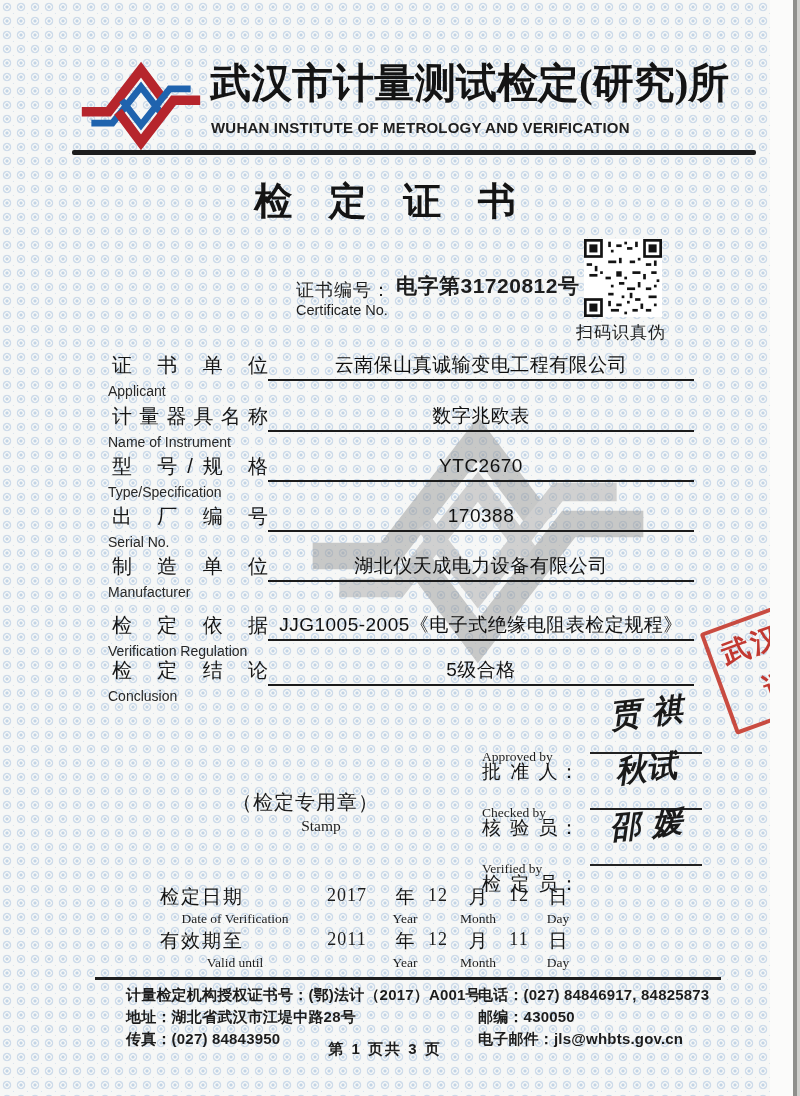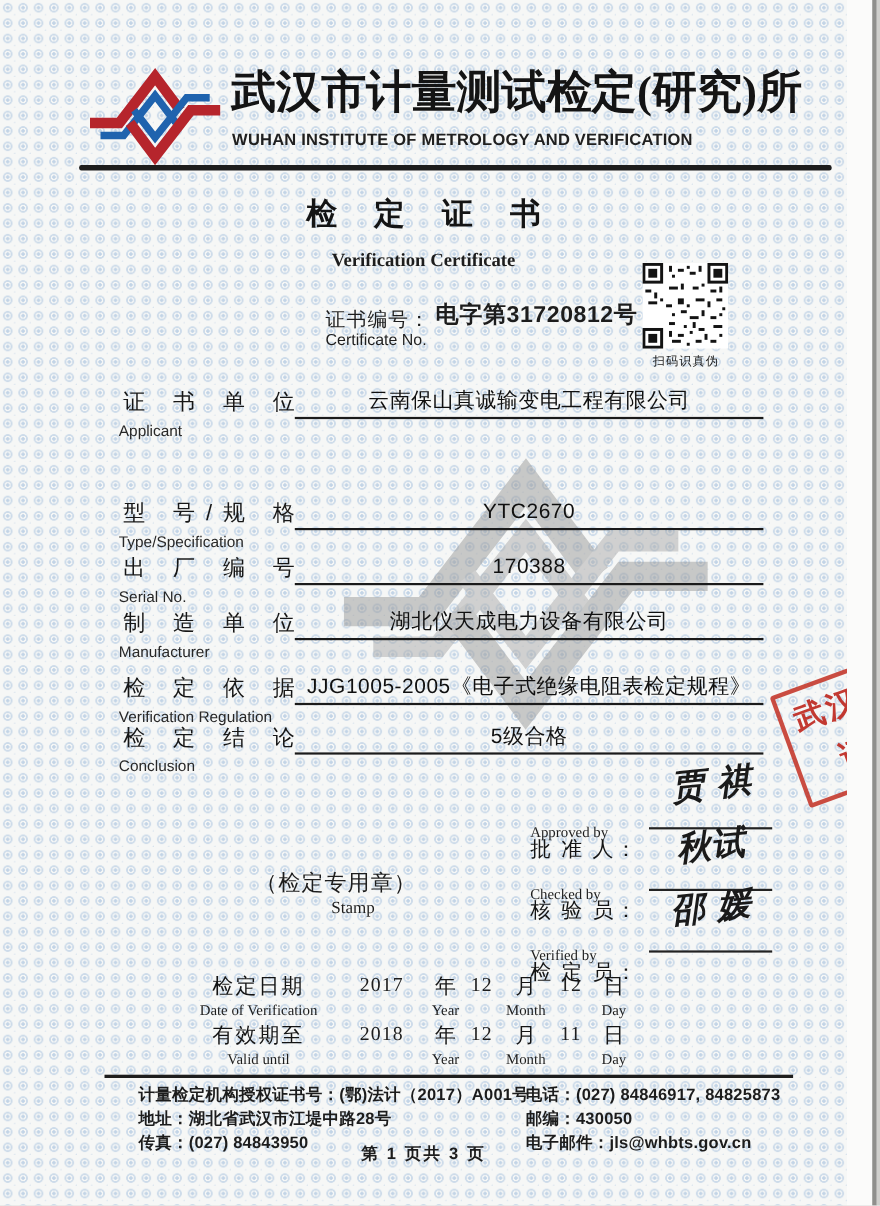--- a/index.html
+++ b/index.html
@@ -19,47 +19,47 @@
   .gutter { position:absolute; left:770px; top:0; width:23px; height:1096px; background:#fbfbfa; }
   .scan-edge { position:absolute; left:793px; top:0; width:4px; height:1096px; background:#8f8f8c; }
   .scan-edge2 { position:absolute; left:797px; top:0; width:3px; height:1096px; background:#cfcfcc; }
   .content { position:absolute; inset:0; z-index:2; }
   .wmark { position:absolute; left:302px; top:412px; z-index:1; opacity:.5; }
 
   .org-cn { left:210px; top:56px; width:550px; font-size:41px; font-weight:900; letter-spacing:0px; color:#141414; font-family:"Liberation Serif","DejaVu Serif",serif; white-space:nowrap; }
   .org-en { left:211px; top:119px; width:548px; font-size:15px; font-weight:600; letter-spacing:.2px; color:#202020; white-space:nowrap; }
   .hrule  { left:72px; top:150px; width:684px; height:5px; background:#1d1d1d; border-radius:2px; }
 
-  .doc-title { left:0; top:176px; width:770px; text-align:center; font-size:28px; font-weight:900; word-spacing:26px; color:#141414; }
+  .doc-title { left:0; top:176px; width:770px; text-align:center; font-size:38px; font-weight:900; word-spacing:26px; color:#141414; }
   .doc-sub   { left:0; top:227px; width:770px; text-align:center; font-size:17px; font-weight:700; font-family:"Liberation Serif","DejaVu Serif",serif; }
 
   .cno-lab { left:296px; top:278px; font-size:18px; letter-spacing:1px; }
   .cno-en  { left:296px; top:302px; font-size:14.5px; }
   .cno-val { left:396px; top:272px; font-size:21px; font-weight:700; letter-spacing:.5px; }
 
   .qr { left:584px; top:239px; }
-  .qr-cap { left:576px; top:321px; width:95px; text-align:center; font-size:11px; letter-spacing:1px; }
+  .qr-cap { left:576px; top:321px; width:95px; font-size:17px; letter-spacing:1px; }
 
   .row { position:absolute; left:108px; width:592px; height:50px; }
   .flabel { position:absolute; left:4px; top:0; width:156px; font-size:20px; color:#161616; text-align:justify; text-align-last:justify; font-weight:500; }
   .fen    { position:absolute; left:0; top:31px; width:166px; text-align:left; font-size:14px; color:#272727; }
   .fline  { position:absolute; left:160px; right:6px; top:27px; border-bottom:2px solid #1b1b1b; }
   .fval   { position:absolute; left:160px; right:6px; top:0; height:26px; line-height:26px; text-align:center; font-size:19px; color:#101010; letter-spacing:.5px; }
 
   .sgroup { position:absolute; left:474px; width:242px; height:58px; }
   .slab   { position:absolute; left:8px; top:12px; font-size:19px; letter-spacing:2px; color:#141414;margin-top:37px; }
   .slen   { position:absolute; left:8px; top:39px; font-size:13.5px; font-family:"Liberation Serif","DejaVu Serif",serif; }
   .sline  { position:absolute; left:116px; width:112px; top:42px; border-bottom:2px solid #222; }
   .sname  { position:absolute; left:104px; top:-18px; width:136px; text-align:center; font-size:31px; font-weight:600; font-style:italic; font-family:"DejaVu Serif",serif; transform:rotate(-6deg); color:#1a1a1a; }
 
   .stamp-cn { left:232px; top:789px; font-size:20px; letter-spacing:1px; }
   .stamp-en { left:232px; top:817px; width:178px; text-align:center; font-size:15.5px; font-family:"Liberation Serif","DejaVu Serif",serif; }
 
   .drow  { position:absolute; left:160px; width:480px; height:48px; }
-  .dlab  { position:absolute; left:0; top:0; width:150px; text-align:center; font-size:19px; letter-spacing:2px; color:#141414; }
+  .dlab  { position:absolute; left:0; top:0; width:150px; text-align:left; font-size:19px; letter-spacing:2px; color:#141414; }
   .dlen  { position:absolute; left:0; top:27px; width:150px; text-align:center; font-size:13.5px; font-family:"Liberation Serif","DejaVu Serif",serif; }
   .dval  { position:absolute; top:1px; width:70px; text-align:center; font-size:18px; letter-spacing:1px; font-family:"Liberation Serif","DejaVu Serif",serif; }
   .ducn  { position:absolute; top:0; width:40px; text-align:center; font-size:19px; color:#141414; }
   .duen  { position:absolute; top:27px; width:46px; text-align:center; font-size:13.5px; font-family:"Liberation Serif","DejaVu Serif",serif; }
 
   .frule { left:95px; top:977px; width:626px; height:3px; background:#1e1e1e; }
   .ftxt  { font-size:15px; font-weight:600; color:#1c1c1c; letter-spacing:.2px; white-space:nowrap; }
   .pageno{ left:285px; top:1040px; width:200px; text-align:center; font-size:15px; font-weight:600; letter-spacing:2px; }
 
   .red-stamp { position:absolute; left:712px; top:596px; width:200px; height:108px; border:4px solid rgba(196,52,40,.88);
@@ -85,21 +85,20 @@
       <path d="M4,54 H32 L66,10 L90,42" stroke="#b6252c" stroke-width="10"></path>
       <path d="M14,66 H36 L66,28 L86,54" stroke="#1f63ae" stroke-width="7"></path>
       <path d="M128,42 H100 L66,86 L42,54" stroke="#b6252c" stroke-width="10"></path>
       <path d="M118,30 H96 L66,68 L46,42" stroke="#1f63ae" stroke-width="7"></path>
     </svg>
     <div class="abs org-cn">武汉市计量测试检定(研究)所</div>
     <div class="abs org-en">WUHAN INSTITUTE OF METROLOGY AND VERIFICATION</div>
     <div class="abs hrule"></div>
 
     <div class="abs doc-title">检 定 证 书</div>
-    <div class="abs doc-sub">Verification Certificate</div>
 
     <div class="abs cno-lab">证书编号：</div>
     <div class="abs cno-en">Certificate No.</div>
     <div class="abs cno-val">电字第31720812号</div>
 
     <svg class="abs qr" width="78" height="78" viewBox="0 0 29 29">
       <rect width="29" height="29" fill="#ffffff"></rect>
       <g fill="#131313">
         <rect x="0" y="0" width="7" height="7"></rect>
           <rect x="1" y="1" width="5" height="5" fill="#fff"></rect>
@@ -156,20 +155,26 @@
       </g>
     </svg>
     <div class="abs qr-cap">扫码识真伪</div>
 
     <div class="row" style="top:352px">
       <div class="flabel">证 书 单 位</div>
       <div class="fline"></div>
       <div class="fen">Applicant</div>
       <div class="fval">云南保山真诚输变电工程有限公司</div>
     </div>
+    <div class="row" style="top:403px">
+      <div class="flabel">计 量 器 具 名 称</div>
+      <div class="fline"></div>
+      <div class="fen">Name of Instrument</div>
+      <div class="fval">数字兆欧表</div>
+    </div>
     <div class="row" style="top:453px">
       <div class="flabel">型 号/规 格</div>
       <div class="fline"></div>
       <div class="fen">Type/Specification</div>
       <div class="fval">YTC2670</div>
     </div>
     <div class="row" style="top:503px">
       <div class="flabel">出 厂 编 号</div>
       <div class="fline"></div>
       <div class="fen">Serial No.</div>
@@ -225,21 +230,21 @@
       <div class="dval" style="left:254px;width:48px">12</div>
       <div class="ducn" style="left:298px">月</div>
       <div class="duen" style="left:295px">Month</div>
       <div class="dval" style="left:336px;width:46px">12</div>
       <div class="ducn" style="left:378px">日</div>
       <div class="duen" style="left:375px">Day</div>
     </div>
     <div class="drow" style="top:928px">
       <div class="dlab">有效期至</div>
       <div class="dlen">Valid until</div>
-      <div class="dval" style="left:152px">2018</div>
+      <div class="dval" style="left:152px">2011</div>
       <div class="ducn" style="left:225px">年</div>
       <div class="duen" style="left:222px">Year</div>
       <div class="dval" style="left:254px;width:48px">12</div>
       <div class="ducn" style="left:298px">月</div>
       <div class="duen" style="left:295px">Month</div>
       <div class="dval" style="left:336px;width:46px">11</div>
       <div class="ducn" style="left:378px">日</div>
       <div class="duen" style="left:375px">Day</div>
     </div>
 

